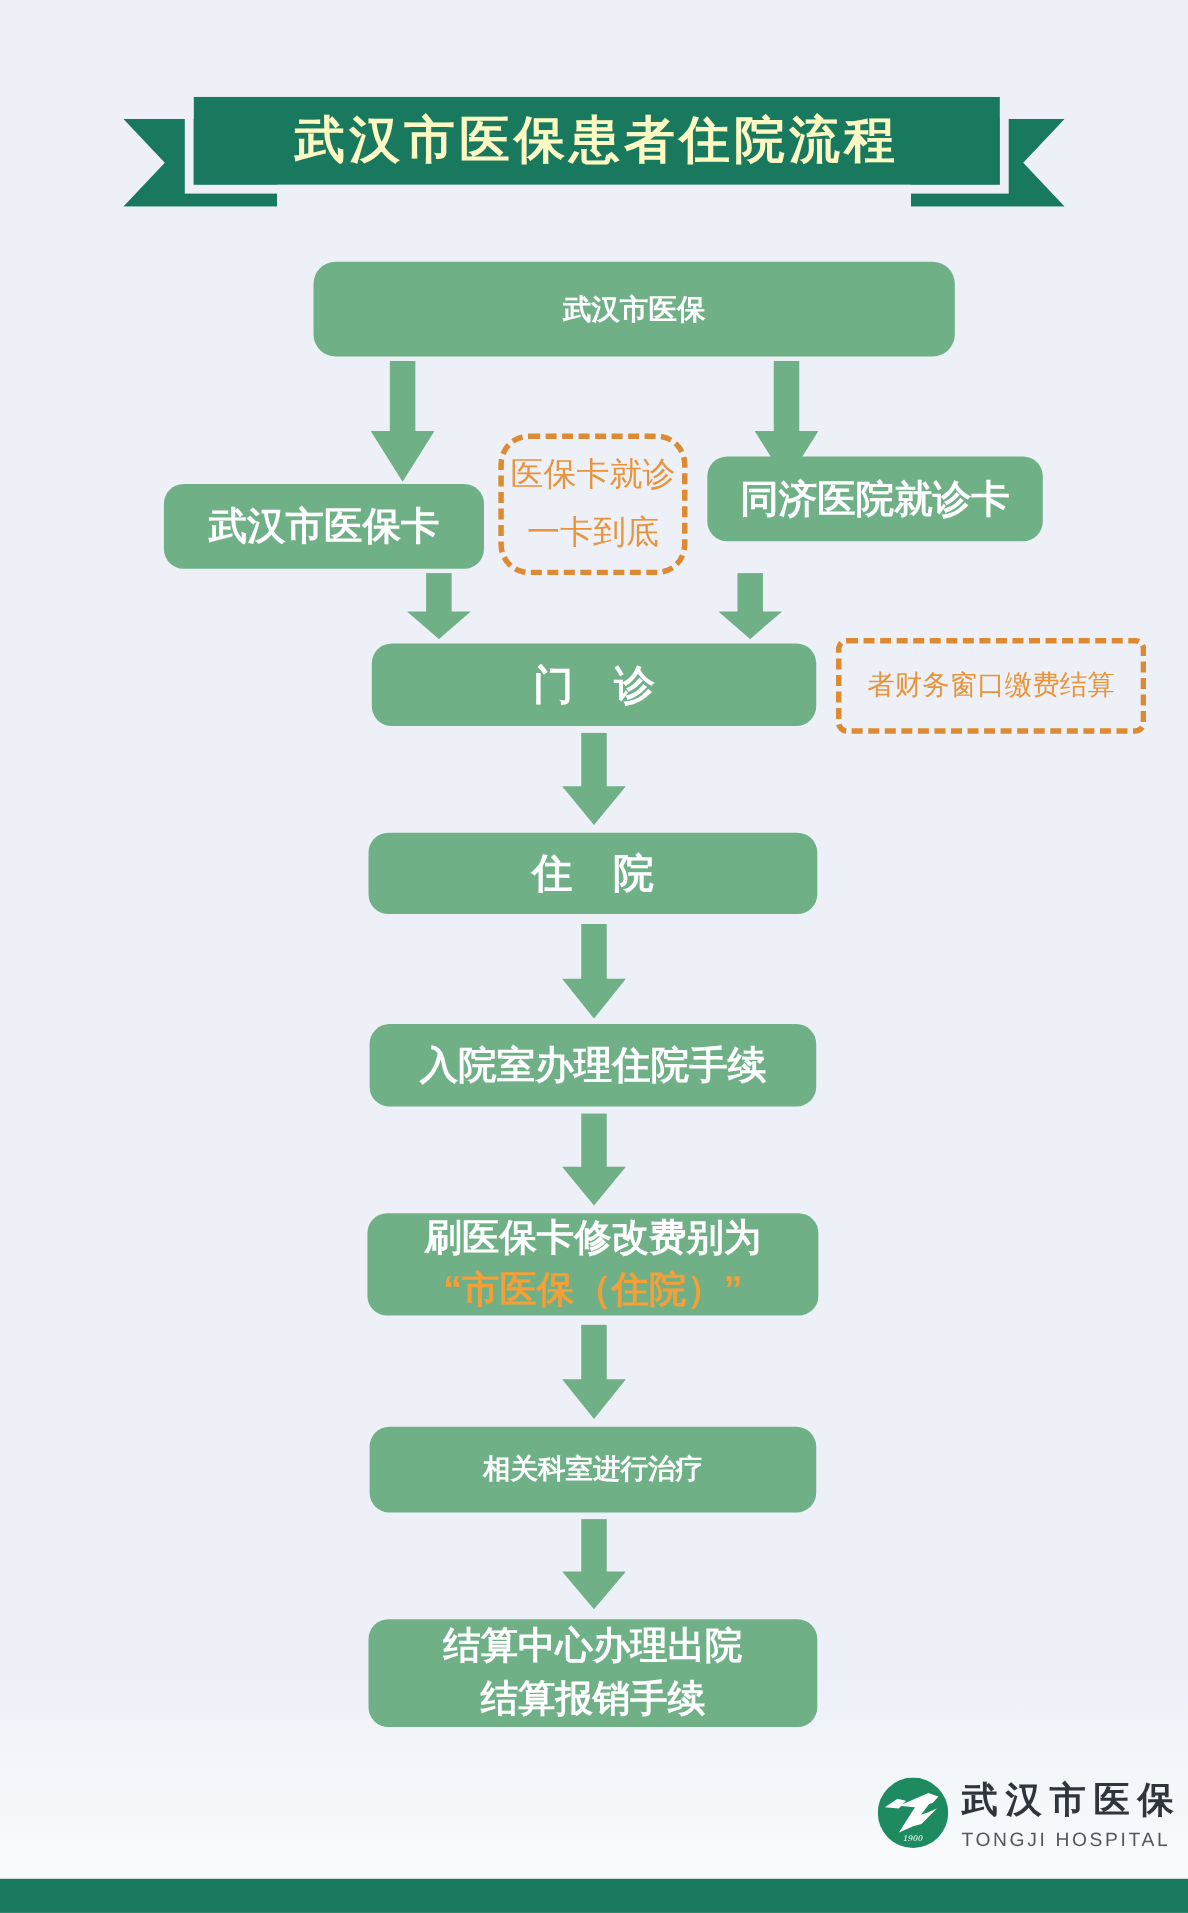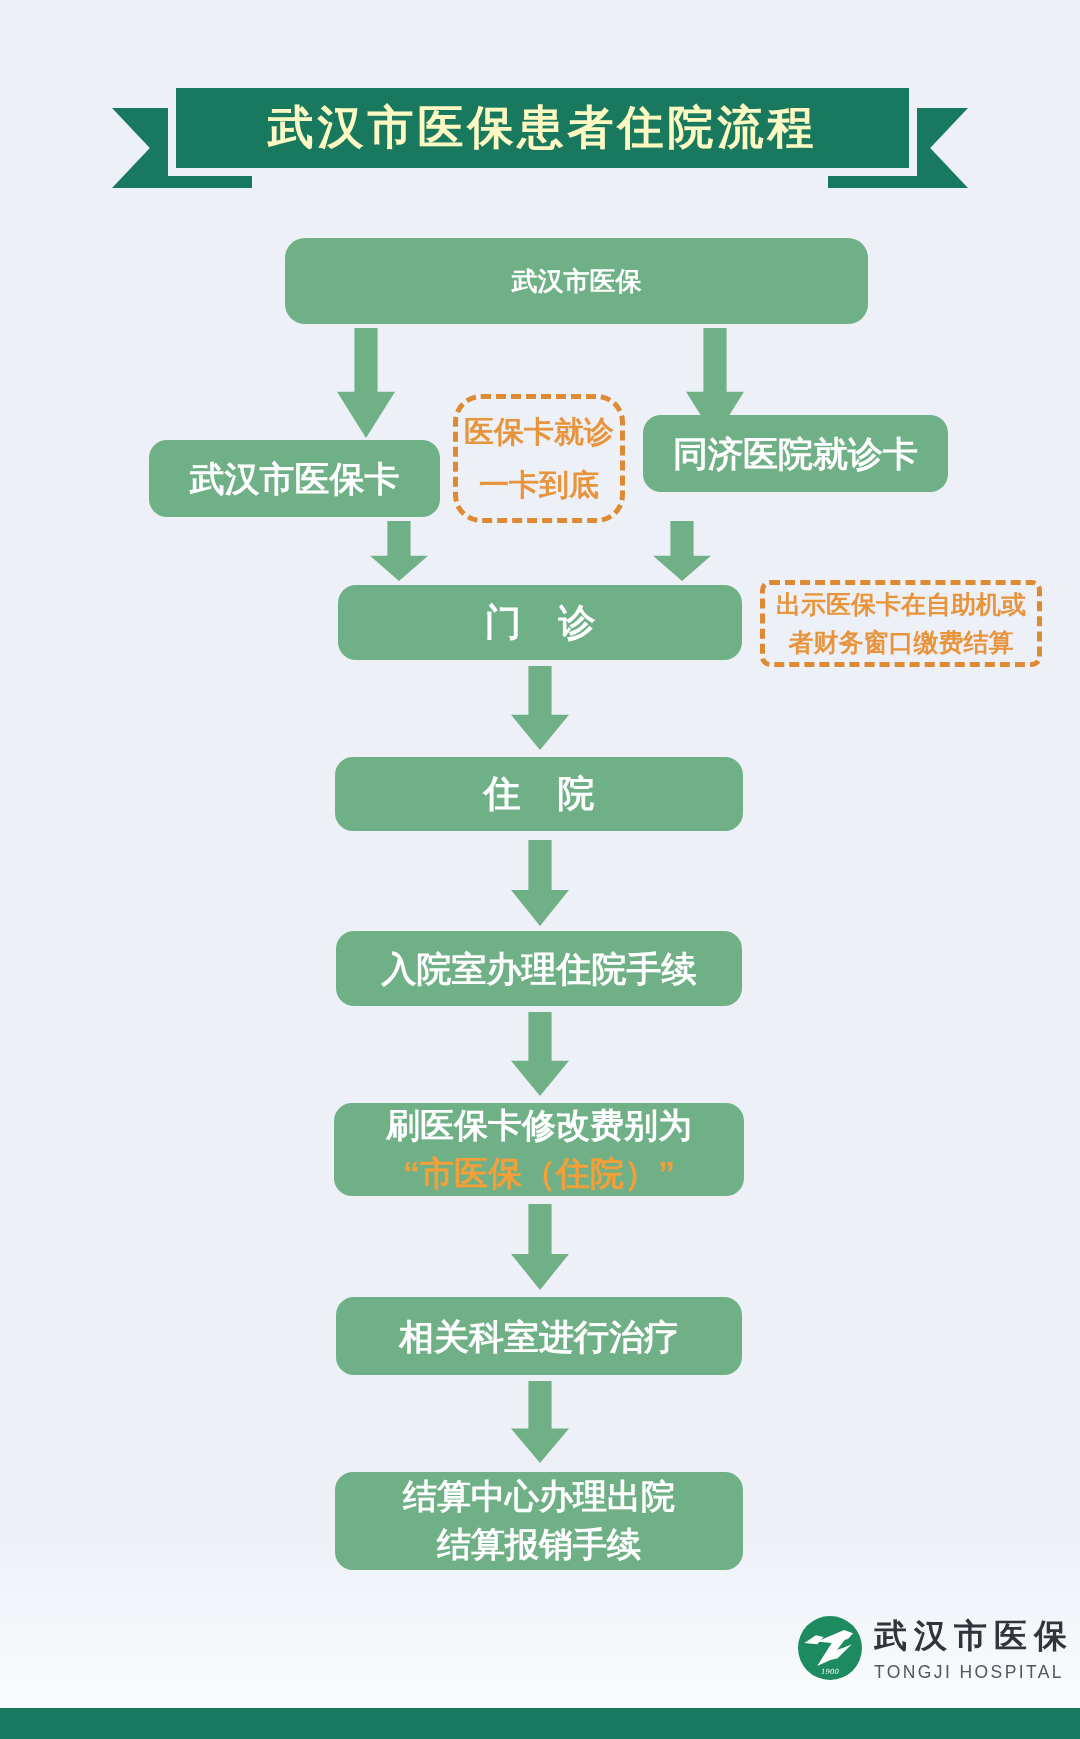--- a/index.html
+++ b/index.html
@@ -49,21 +49,21 @@
     display:flex;flex-direction:column;align-items:center;justify-content:center;
     text-align:center;line-height:1.4;
   }
   .gbox .l{white-space:nowrap;}
   .orange-line{color:#f49f38;}
   
   .dnote{
     position:absolute;
     border:5px dashed #dd8a33;
     color:var(--orange);
-    font-weight:bold;text-align:center;
+    font-weight:normal;text-align:center;
     display:flex;flex-direction:column;align-items:center;justify-content:center;
     background:transparent;
   }
   
   .arrow{
     position:absolute;width:58px;
     background:var(--box-green);
     clip-path:polygon(30% 0,70% 0,70% 58%,100% 58%,50% 100%,0 58%,30% 58%);
   }
   
@@ -117,21 +117,20 @@
   </div>
 
   <div class="arrow" style="left:370px;top:521px;height:60px;"></div>
   <div class="arrow" style="left:653px;top:521px;height:60px;"></div>
 
   <div class="gbox" style="left:338px;top:585px;width:404px;height:75px;font-size:37px;">
     <span class="l">门　诊</span>
   </div>
 
   <div class="dnote" style="left:760px;top:580px;width:282px;height:87px;font-size:25px;line-height:1.5;border-radius:10px;">
-    <span>出示医保卡在自助机或</span>
     <span>者财务窗口缴费结算</span>
   </div>
 
   <div class="arrow" style="left:511px;top:666px;height:84px;"></div>
 
   <div class="gbox" style="left:335px;top:757px;width:408px;height:74px;font-size:37px;">
     <span class="l">住　院</span>
   </div>
 
   <div class="arrow" style="left:511px;top:840px;height:86px;"></div>
@@ -142,21 +141,21 @@
 
   <div class="arrow" style="left:511px;top:1012px;height:84px;"></div>
 
   <div class="gbox" style="left:334px;top:1103px;width:410px;height:93px;font-size:34px;">
     <span class="l">刷医保卡修改费别为</span>
     <span class="l orange-line">“市医保（住院）”</span>
   </div>
 
   <div class="arrow" style="left:511px;top:1204px;height:86px;"></div>
 
-  <div class="gbox" style="left:336px;top:1297px;width:406px;height:78px;font-size:35px;">
+  <div class="gbox" style="left:336px;top:1297px;width:406px;height:78px;font-size:25px;">
     <span class="l">相关科室进行治疗</span>
   </div>
 
   <div class="arrow" style="left:511px;top:1381px;height:82px;"></div>
 
   <div class="gbox" style="left:335px;top:1472px;width:408px;height:98px;font-size:34px;">
     <span class="l">结算中心办理出院</span>
     <span class="l">结算报销手续</span>
   </div>
 

